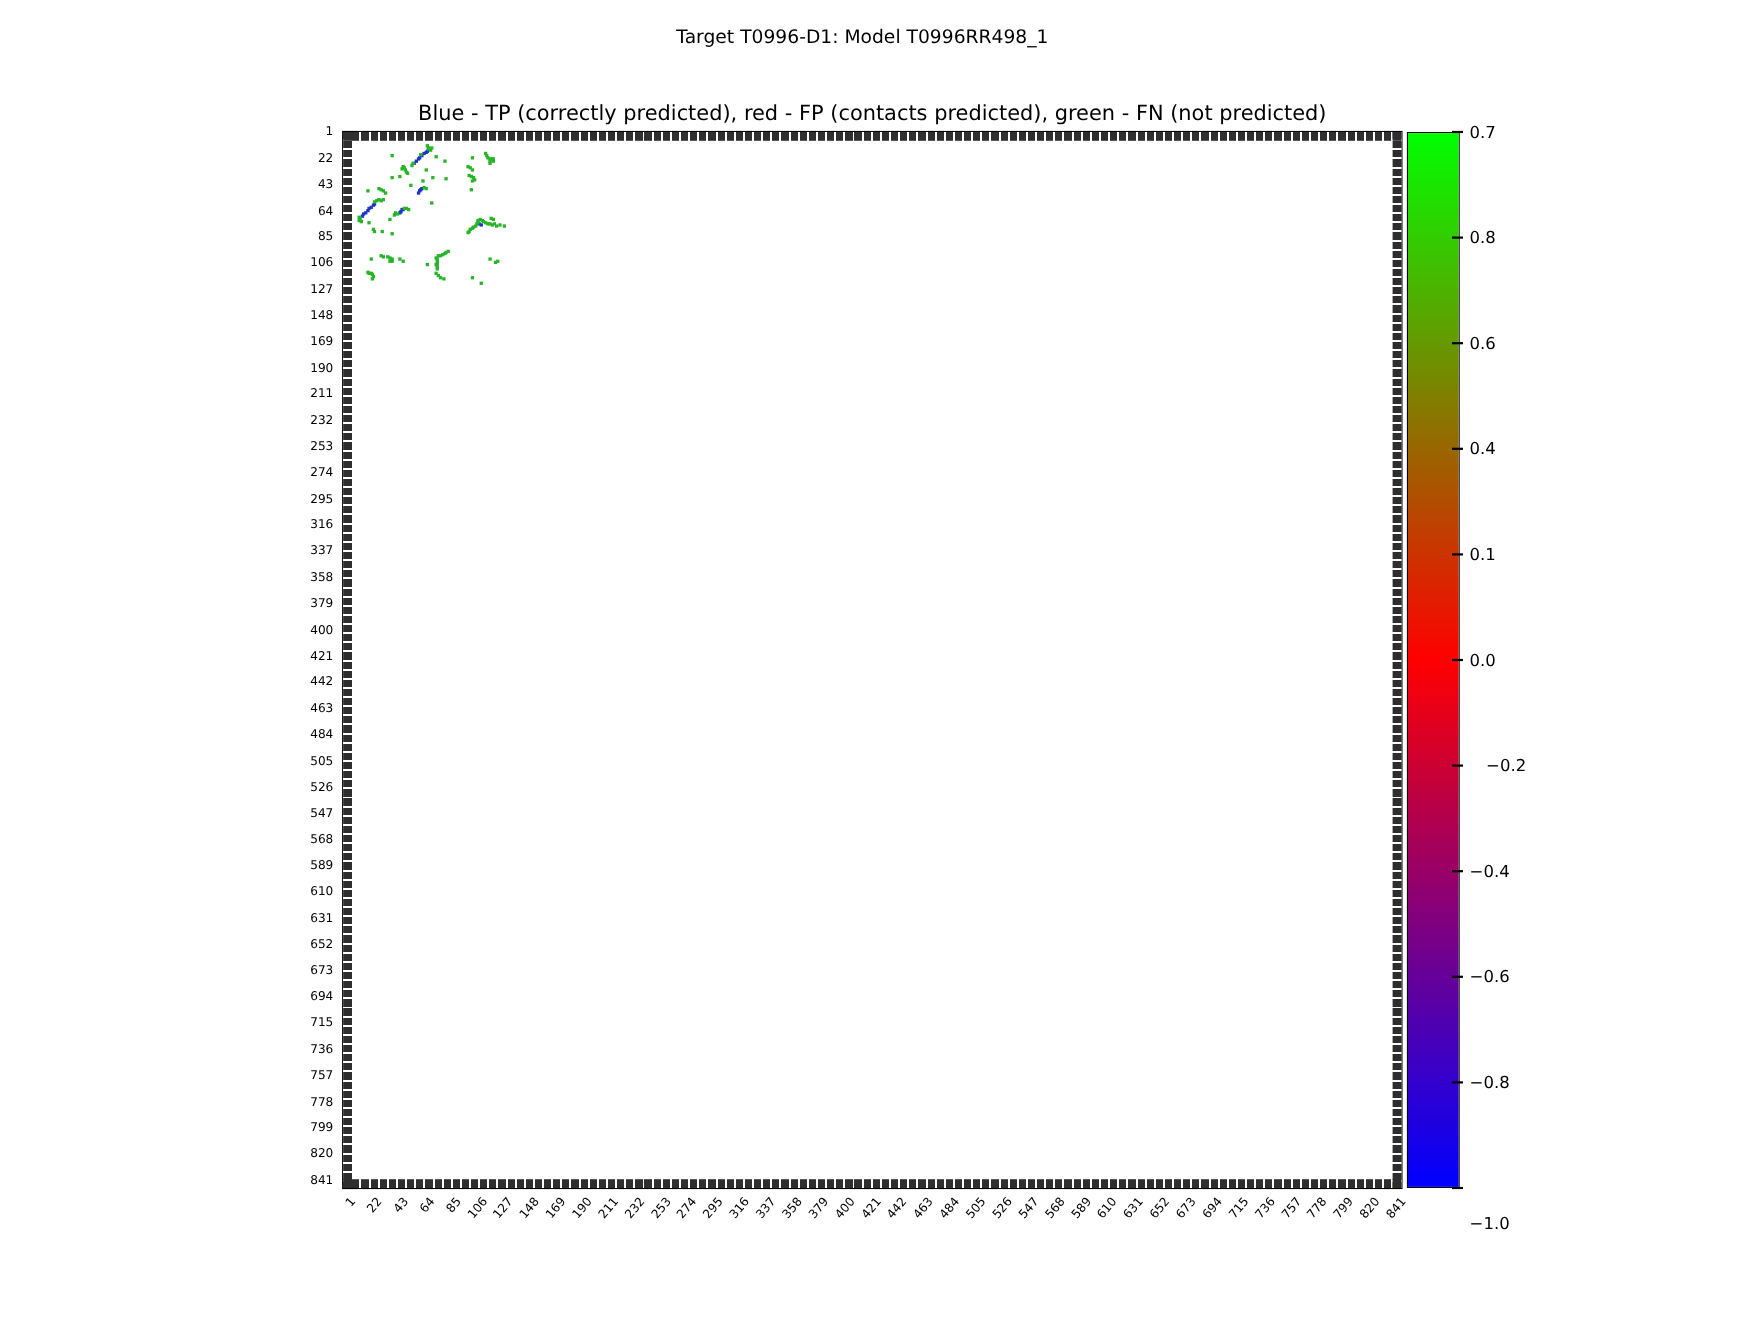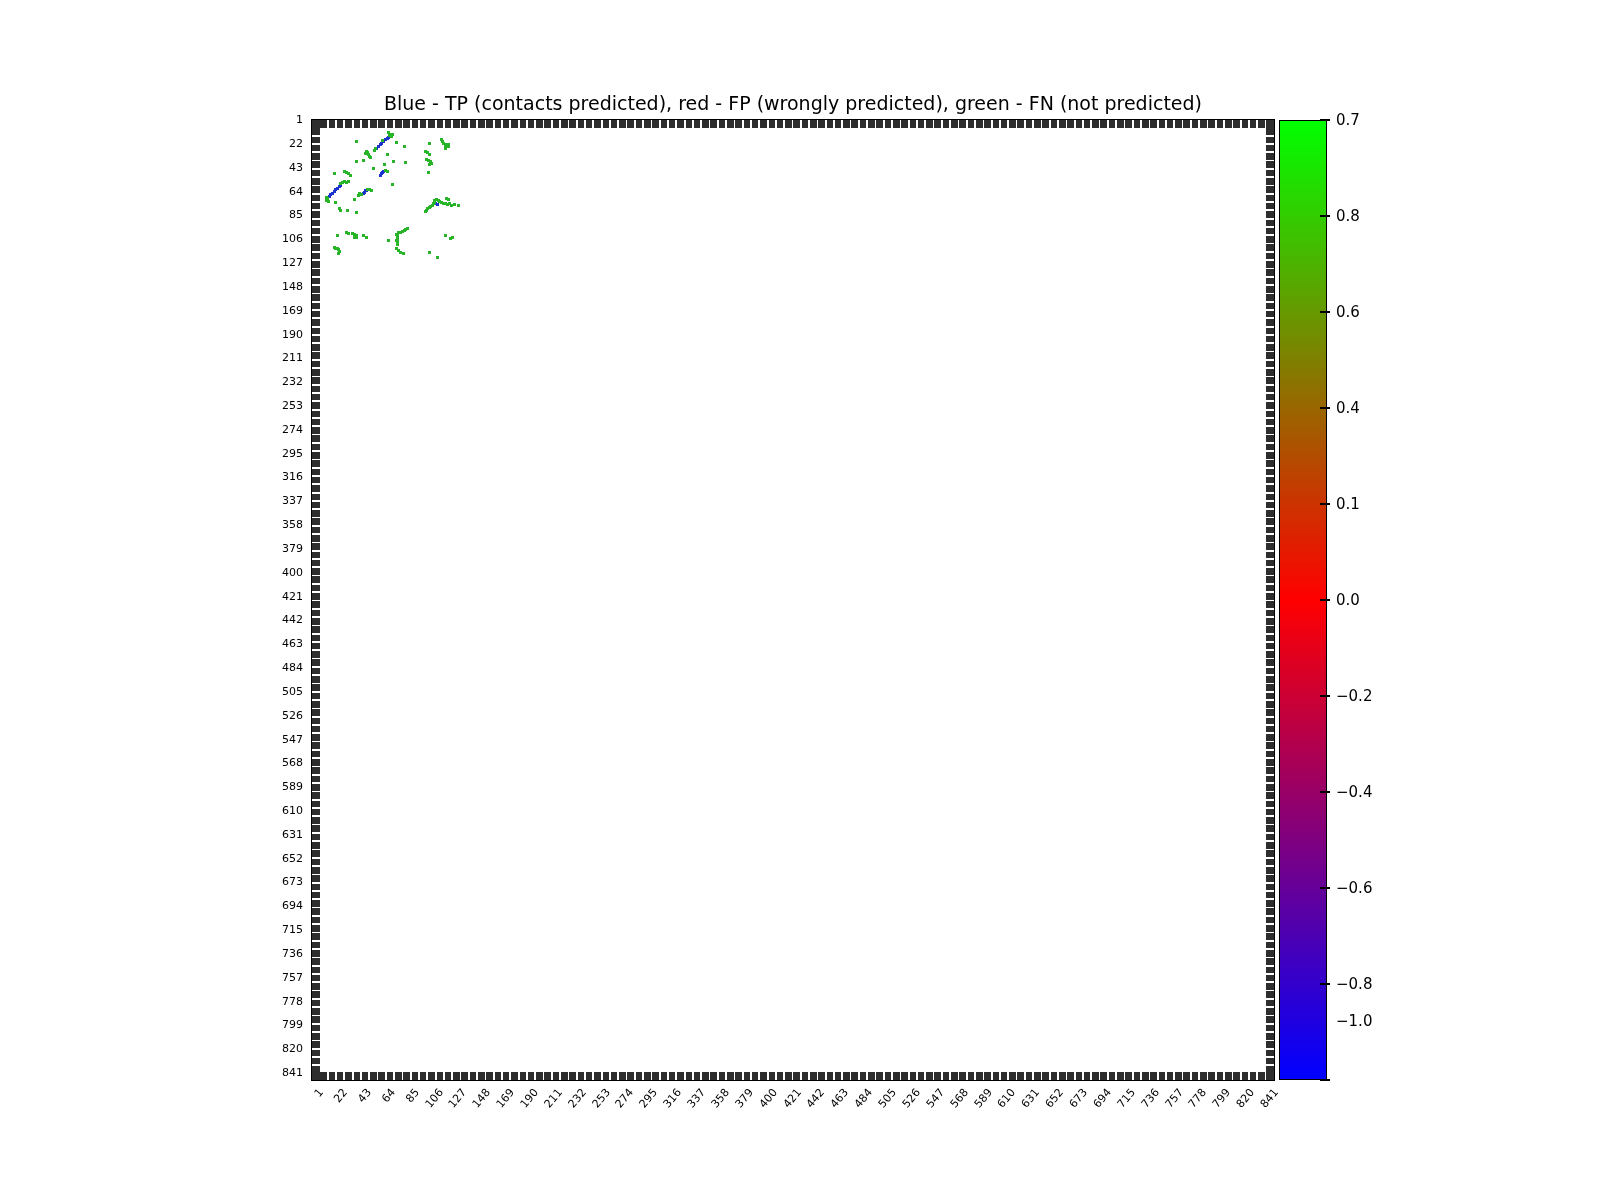--- a/index.html
+++ b/index.html
@@ -46,23 +46,24 @@
   .cbar-grad { position:absolute; left:0; top:0; right:0; bottom:0; }
   .cbar-tick { position:absolute; height:2px; width:10px; background:#000; }
   .cbar-label { position:absolute; left:1336px; font-size:15px; line-height:18px; }
 </style>
 </head>
 <body>
 
 <div class="fig">
 
   <div class="suptitle">
+    <div>Target T0996-D1: Model T0996RR498_1</div>
   </div>
 
-  <div class="axes-title">Blue - TP (contacts predicted), red - FP (wrongly predicted), green - FN (not predicted)</div>
+  <div class="axes-title">Blue - TP (correctly predicted), red - FP (contacts predicted), green - FN (not predicted)</div>
 
   <div class="axes">
     <div class="band h top"></div>
     <div class="band h bottom"></div>
     <div class="band v left"></div>
     <div class="band v right"></div>
     <div class="corner" style="left:0;top:0"></div>
     <div class="corner" style="right:0;top:0"></div>
     <div class="corner" style="left:0;bottom:0"></div>
     <div class="corner" style="right:0;bottom:0"></div>
@@ -409,24 +410,24 @@
       <div class="cbar-label" style="top: 207px;">0.8</div>
       <div class="cbar-tick" style="left: 1320px; top: 311px;"></div>
       <div class="cbar-label" style="top: 303px;">0.6</div>
       <div class="cbar-tick" style="left: 1320px; top: 407px;"></div>
       <div class="cbar-label" style="top: 399px;">0.4</div>
       <div class="cbar-tick" style="left: 1320px; top: 503px;"></div>
       <div class="cbar-label" style="top: 495px;">0.1</div>
       <div class="cbar-tick" style="left: 1320px; top: 599px;"></div>
       <div class="cbar-label" style="top: 591px;">0.0</div>
       <div class="cbar-tick" style="left: 1320px; top: 695px;"></div>
-      <div class="cbar-label" style="top: 687px;">−0.2</div>
+      <div class="cbar-label" style="top: 687px; margin-left: 15px;">−0.2</div>
       <div class="cbar-tick" style="left: 1320px; top: 791px;"></div>
       <div class="cbar-label" style="top: 783px;">−0.4</div>
       <div class="cbar-tick" style="left: 1320px; top: 887px;"></div>
       <div class="cbar-label" style="top: 879px;">−0.6</div>
       <div class="cbar-tick" style="left: 1320px; top: 983px;"></div>
       <div class="cbar-label" style="top: 975px;">−0.8</div>
       <div class="cbar-tick" style="left: 1320px; top: 1079px;"></div>
-      <div class="cbar-label" style="top: 1012px;">−1.0</div>
+      <div class="cbar-label" style="top: 1103px;">−1.0</div>
     </div>
 
 </div>
 
 </body></html>

